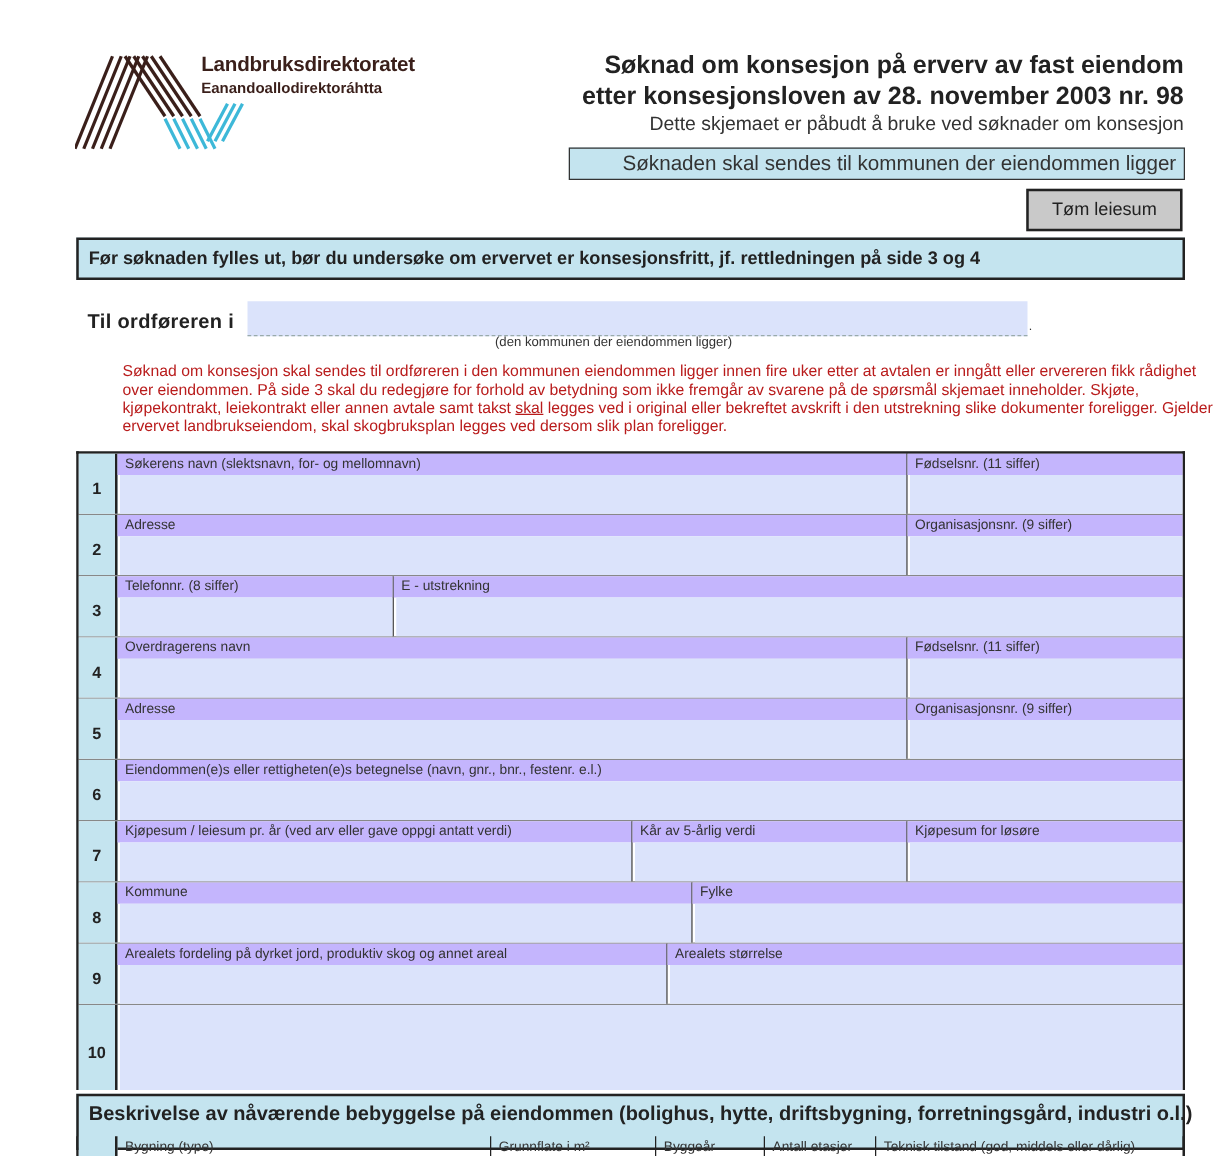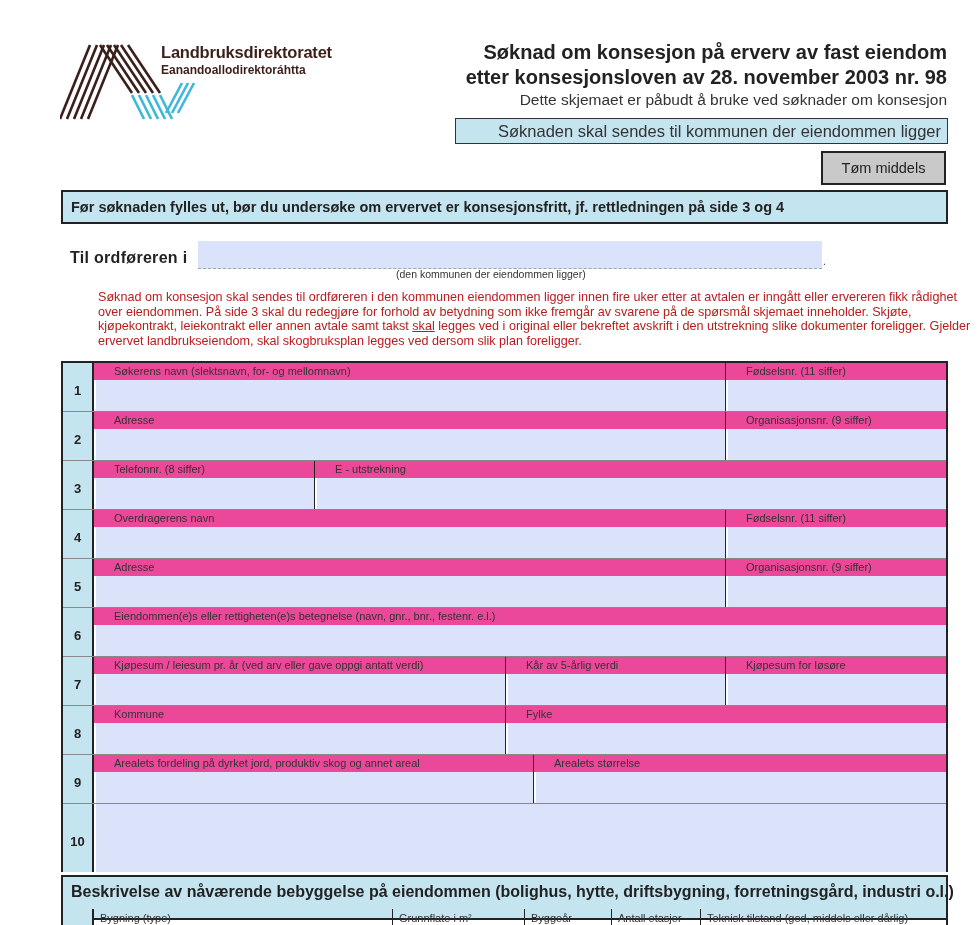--- a/index.html
+++ b/index.html
@@ -28,21 +28,21 @@
 
     .intro { position: absolute; left: 70px; top: 290px; width: 880px; font-size: 12.6px; line-height: 14.7px; color: #b91c1c; margin-left: 28px; }
     .intro u { text-decoration: underline; }
 
     .form-table { position: absolute; left: 61px; top: 361px; width: 887px; border-left: 2px solid #222; border-right: 2px solid #222; border-top: 2px solid #222; }
     .row { display: flex; border-bottom: 1px solid #888; position: relative; }
     .row-num { width: 31px; flex: none; background: #c4e4ef; border-right: 2px solid #222; display: flex; align-items: center; justify-content: center; font-size: 13px; font-weight: bold; color: #222; padding-top: 6px; }
     .cells { flex: 1; display: flex; }
     .cell { display: flex; flex-direction: column; border-right: 1px solid #222; }
     .cell:last-child { border-right: none; }
-    .cell-label { height: 17px; font-size: 11px; color: #333; padding-left: 20px; line-height: 17px; background: #ec4899; white-space: nowrap; overflow: hidden; }
+    .cell-label { height: 17px; font-size: 11px; color: #333; padding-left: 6px; line-height: 17px; background: #c4b5fd; white-space: nowrap; overflow: hidden; }
     .cell-input { flex: 1; background: #dbe3fb; border: none; margin-left: 2px; font-family: "Liberation Sans", sans-serif; font-size: 13px; padding: 2px 4px; resize: none; }
 
     .section-bar { position: absolute; left: 61px; top: 875px; width: 887px; height: 45px; background: #c4e4ef; border: 2px solid #222; font-size: 16px; font-weight: bold; line-height: 30px; padding-left: 8px; color: #222; white-space: nowrap; }
 
     .bldg-header { position: absolute; left: 61px; top: 909px; width: 887px; height: 20px; border-left: 2px solid #222; border-right: 2px solid #222; display: flex; font-size: 11px; color: #333; }
     .bldg-header .num { width: 31px; background: #c4e4ef; border-right: 2px solid #222; }
     .bldg-header .h { padding-left: 6px; line-height: 18px; border-right: 1px solid #222; white-space: nowrap; overflow: hidden; }
     .bldg-header .h:last-child { border-right: none; }
   </style>
 </head>
@@ -78,21 +78,21 @@
 </div>
 
 <div class="title-block">
   <div class="title-line">Søknad om konsesjon på erverv av fast eiendom</div>
   <div class="title-line">etter konsesjonsloven av 28. november 2003 nr. 98</div>
   <div class="title-sub">Dette skjemaet er påbudt å bruke ved søknader om konsesjon</div>
 </div>
 
 <div class="send-box">Søknaden skal sendes til kommunen der eiendommen ligger</div>
 
-<button class="clear-btn">Tøm middels</button>
+<button class="clear-btn">Tøm leiesum</button>
 
 <div class="info-bar">Før søknaden fylles ut, bør du undersøke om ervervet er konsesjonsfritt, jf. rettledningen på side 3 og 4</div>
 
 <div class="til-label">Til ordføreren i</div>
 <input class="til-input" type="text" value="" style="">
 <div class="til-dot">.</div>
 <div class="til-hint">(den kommunen der eiendommen ligger)</div>
 
 <div class="intro">
   <span>Søknad om konsesjon skal sendes til ordføreren i den kommunen eiendommen ligger innen fire uker etter at avtalen er inngått eller ervereren fikk rådighet over eiendommen. På side 3 skal du redegjøre for forhold av betydning som ikke fremgår av svarene på de spørsmål skjemaet inneholder. Skjøte, kjøpekontrakt, leiekontrakt eller annen avtale samt takst </span><u>skal</u><span> legges ved i original eller bekreftet avskrift i den utstrekning slike dokumenter foreligger. Gjelder ervervet landbrukseiendom, skal skogbruksplan legges ved dersom slik plan foreligger.</span>
@@ -194,21 +194,21 @@
       <div class="cell" style="flex:1">
         <div class="cell-label">Kjøpesum for løsøre</div>
         <input class="cell-input" value="" style="">
       </div>
     </div>
   </div>
 
   <div class="row" style="height:49px">
     <div class="row-num">8</div>
     <div class="cells">
-      <div class="cell" style="width:412px">
+      <div class="cell" style="width:460px">
         <div class="cell-label">Kommune</div>
         <input class="cell-input" value="" style="">
       </div>
       <div class="cell" style="flex:1">
         <div class="cell-label">Fylke</div>
         <input class="cell-input" value="" style="">
       </div>
     </div>
   </div>
 

